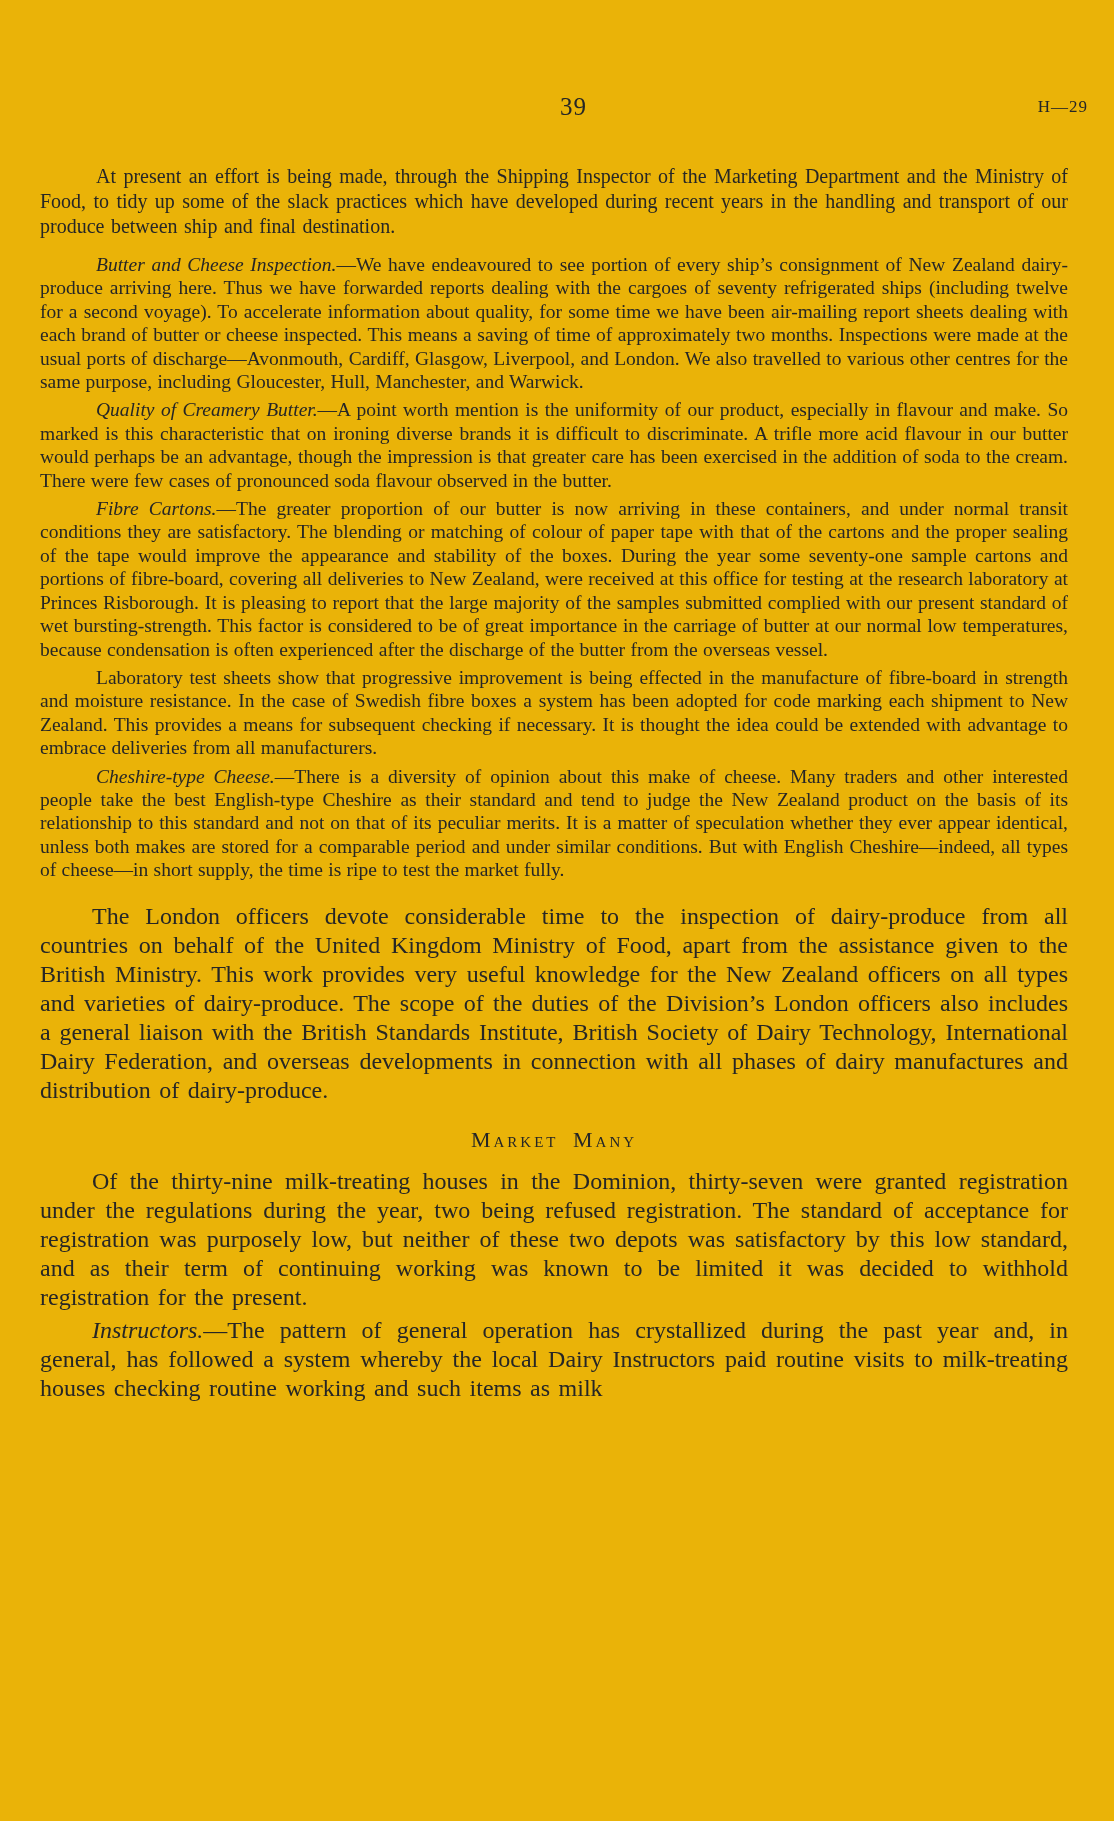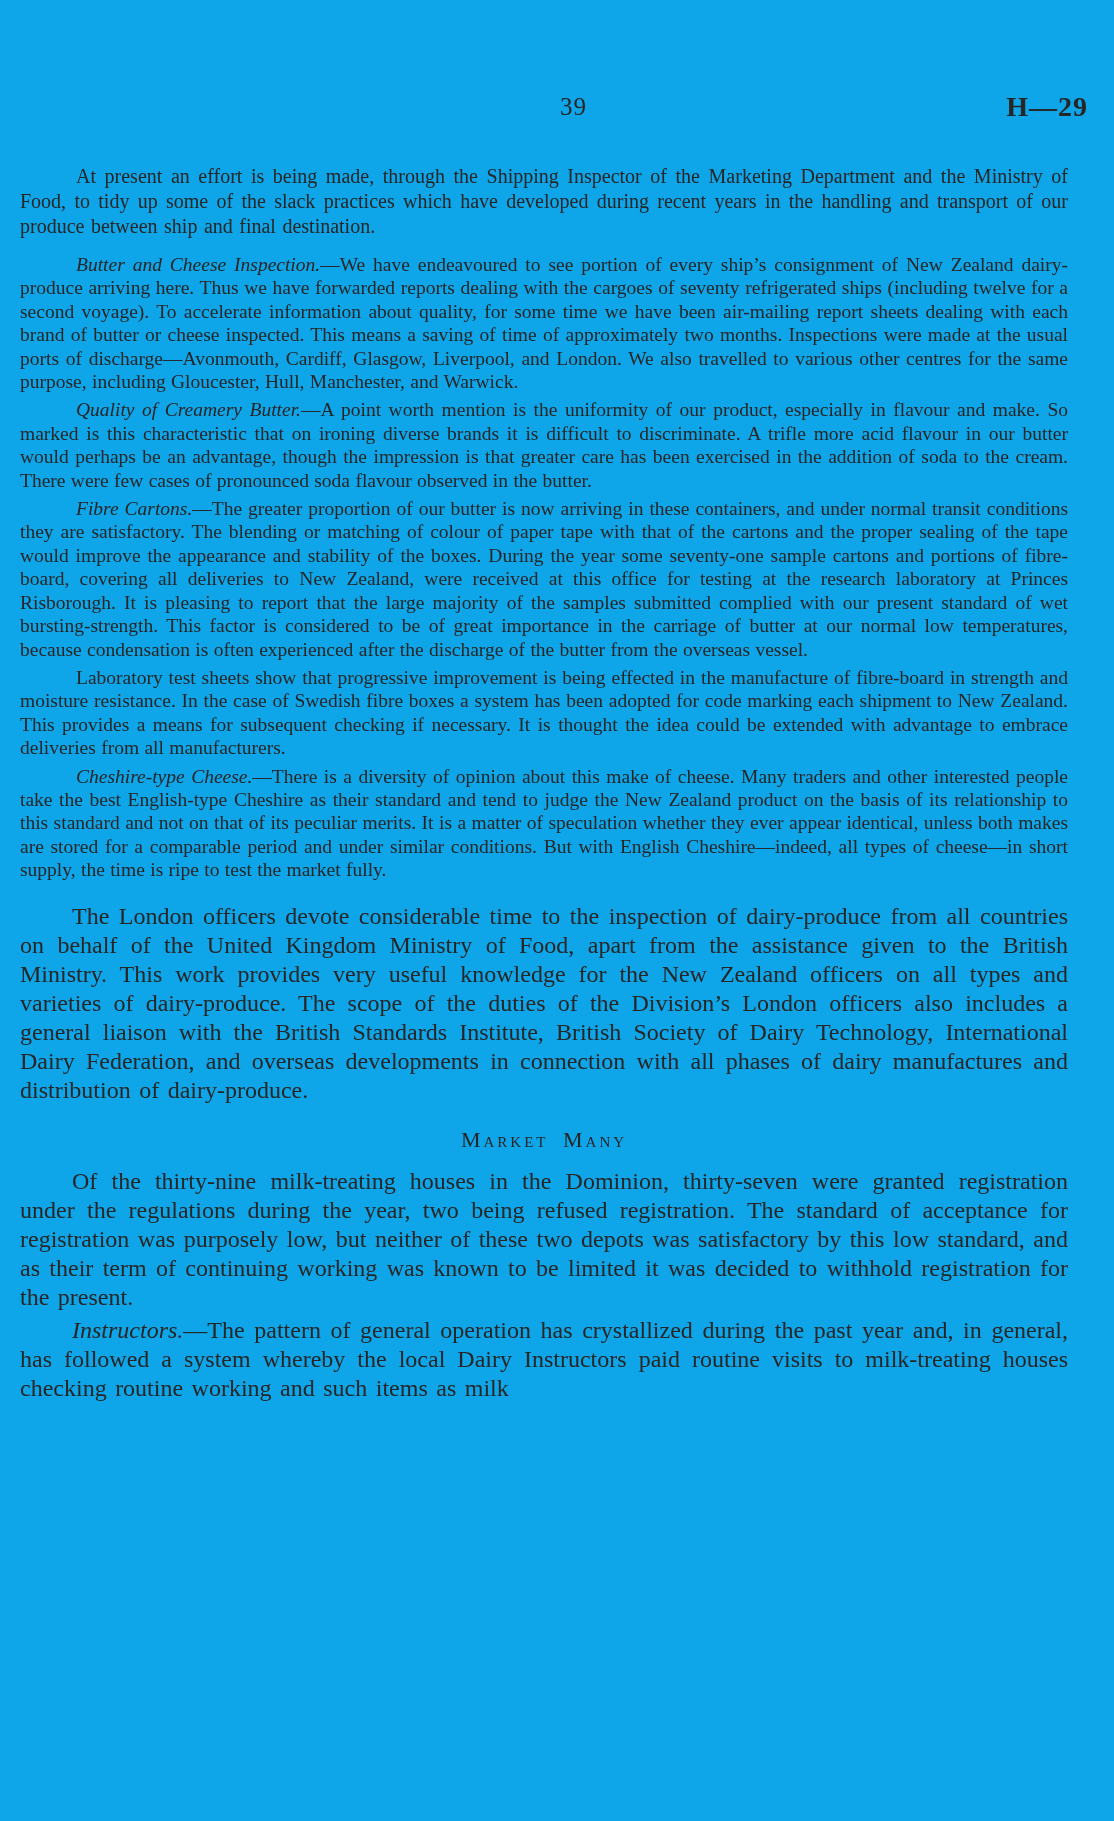--- a/index.html
+++ b/index.html
@@ -5,48 +5,47 @@
   html, body {
     margin: 0;
     padding: 0;
     background: #ffffff;
   }
   .page {
     position: relative;
     width: 1114px;
     height: 1821px;
     margin: 0 auto;
-    background: #0ea5e9;
+    background: #eab308;
     overflow: hidden;
     color: #262626;
     font-family: "Liberation Serif", "DejaVu Serif", serif;
   }
   .page-header {
     position: relative;
     height: 128px;
   }
   .page-number {
     position: absolute;
     top: 94px;
     left: 560px;
     font-size: 25px;
     line-height: 26px;
     letter-spacing: 1px;
   }
   .paper-code {
     position: absolute;
     top: 94px;
     right: 26px;
-    font-size: 28px;
+    font-size: 17px;
     line-height: 26px;
     letter-spacing: 1px;
-    font-weight: bold;
   }
   .content {
-    padding: 0 46px 0 20px;
+    padding: 0 46px 0 40px;
   }
   .para {
     margin: 0;
     text-align: justify;
     text-justify: inter-word;
   }
   .intro {
     margin-top: 36px;
     font-size: 20px;
     line-height: 25px;

